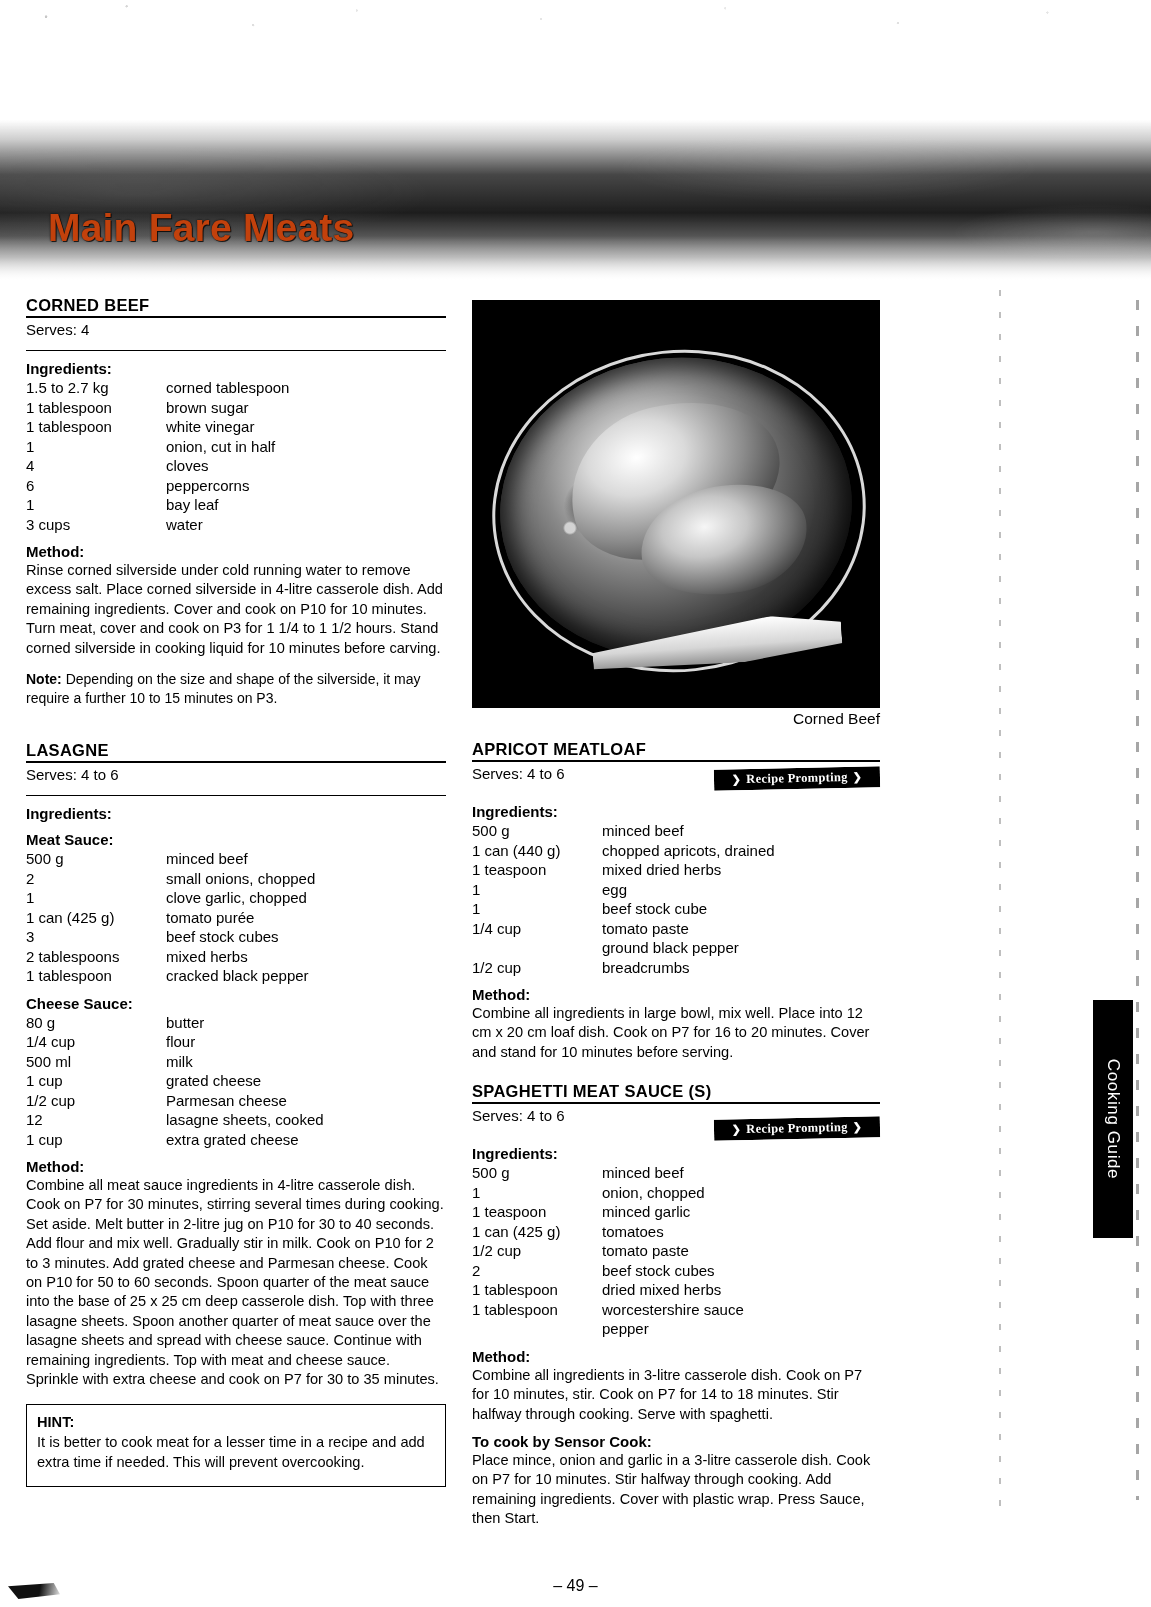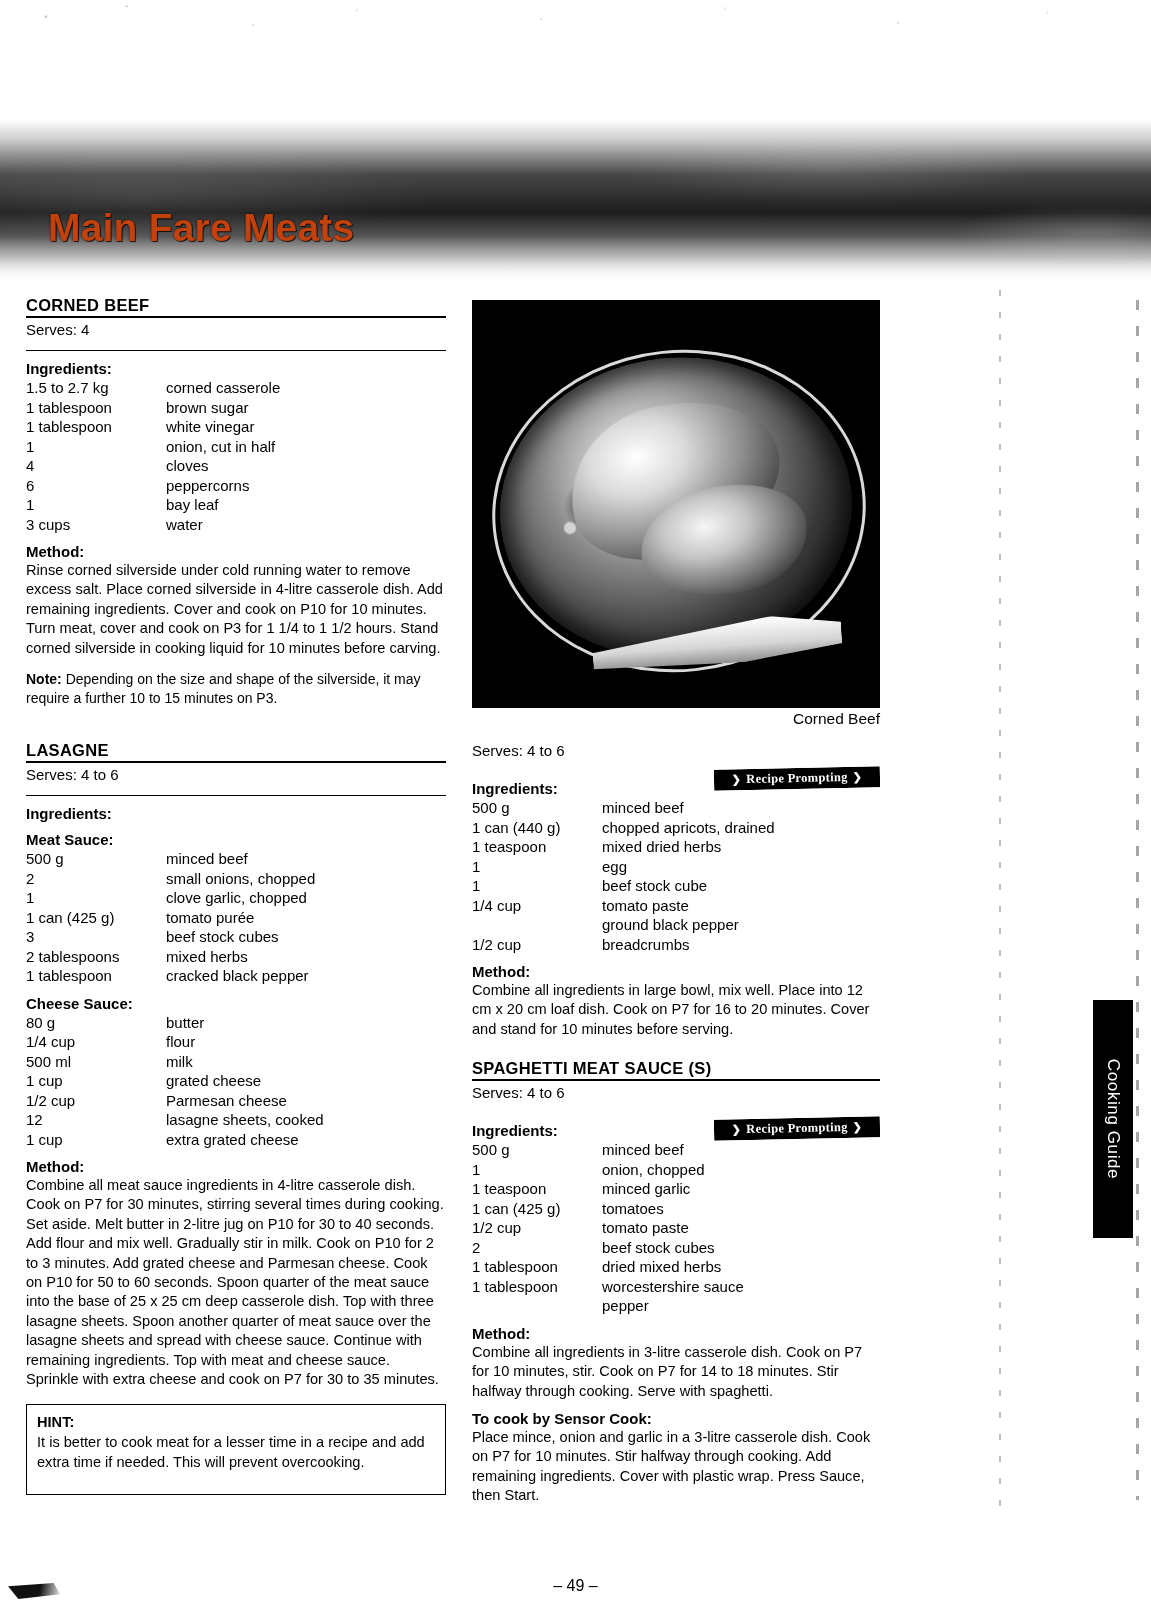--- a/index.html
+++ b/index.html
@@ -138,21 +138,21 @@
   }
   .note {
     font-size: 14px;
     line-height: 18.5px;
     margin-top: 12px;
   }
   .note b { font-weight: bold; }
 
   .hint-box {
     border: 1.6px solid #000;
-    padding: 8px 10px 22px 10px;
+    padding: 8px 10px 14px 10px;
     margin-top: 14px;
     font-size: 14.6px;
     line-height: 19.5px;
   }
   .hint-box .hint-label {
     font-weight: bold;
     display: block;
     margin-bottom: 1px;
   }
 
@@ -318,21 +318,21 @@
 <div class="col col-left">
 
   <div>
     <div class="recipe-title">Corned Beef</div>
     <div class="serves">Serves: 4</div>
     <div class="subhead">Ingredients:</div>
     <table class="ing-table">
       <tbody>
           <tr>
         <td class="qty">1.5 to 2.7 kg</td>
-        <td class="item">corned casserole</td>
+        <td class="item">corned tablespoon</td>
       </tr>
       <tr>
         <td class="qty">1 tablespoon</td>
         <td class="item">brown sugar</td>
       </tr>
       <tr>
         <td class="qty">1 tablespoon</td>
         <td class="item">white vinegar</td>
       </tr>
       <tr>
@@ -454,20 +454,21 @@
   <div class="garnish"></div>
   <div class="meat"></div>
   <div class="meat2"></div>
   <div class="knife"></div>
 </div>
 <div class="photo-caption">Corned Beef</div>
 
 <div class="col col-right" style="top:740px;">
 
   <div>
+    <div class="recipe-title">Apricot Meatloaf</div>
     <div class="serves noline">Serves: 4 to 6</div>
     <div class="subhead">Ingredients:</div>
     <table class="ing-table">
       <tbody>
           <tr>
         <td class="qty">500 g</td>
         <td class="item">minced beef</td>
       </tr>
       <tr>
         <td class="qty">1 can (440 g)</td>

